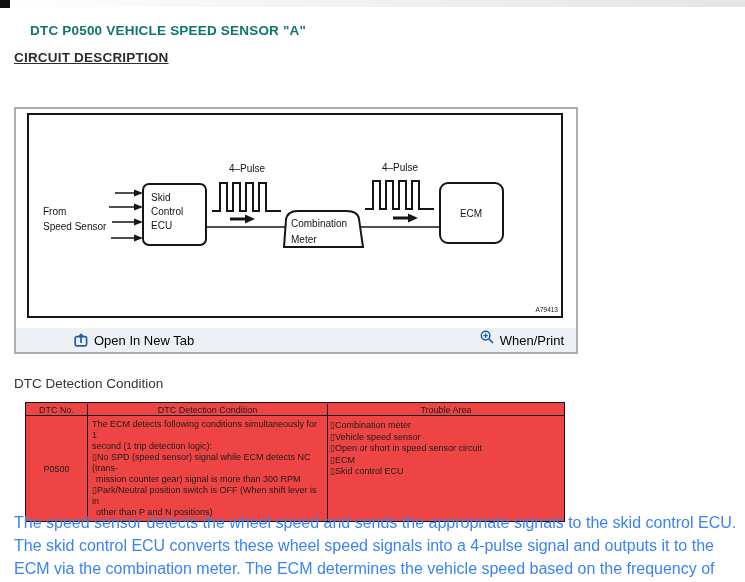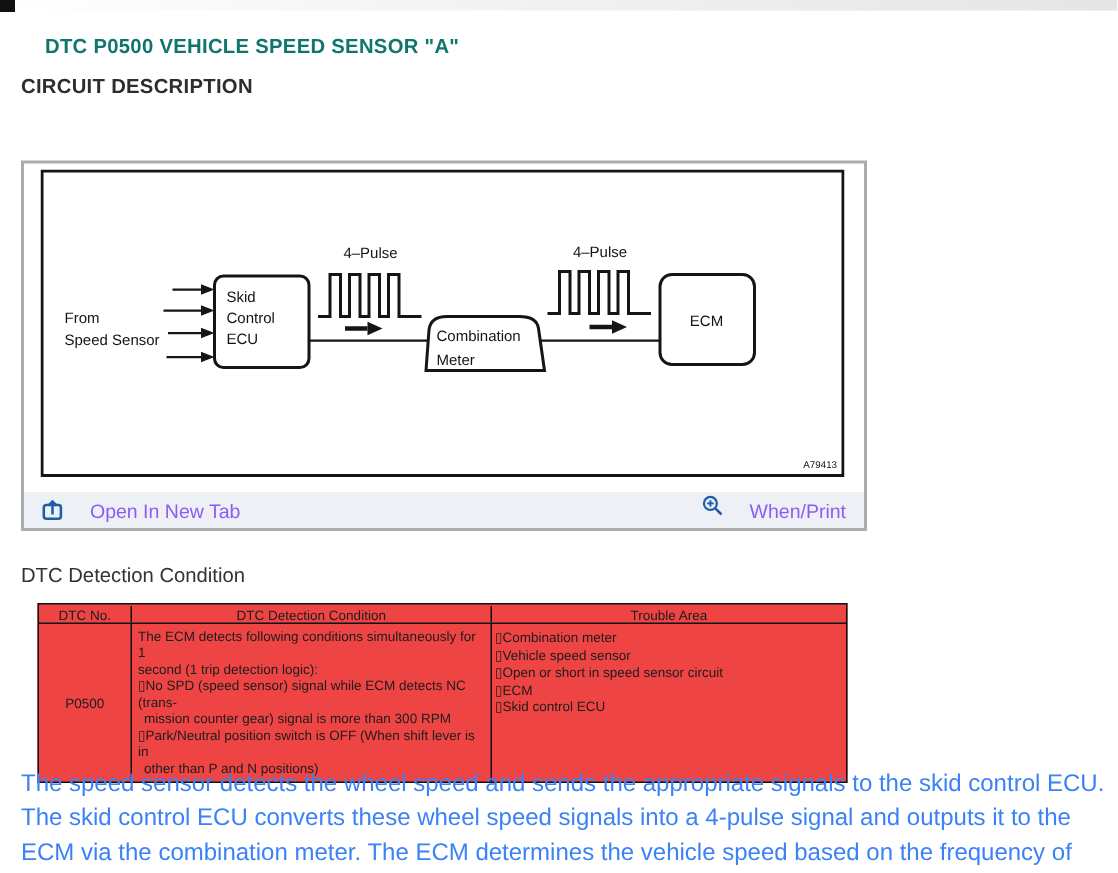--- a/index.html
+++ b/index.html
@@ -13,36 +13,36 @@
   }
   .topbar-corner{
     position:absolute;left:0;top:0;width:10px;height:8px;background:#111;
   }
   .page-title{
     position:absolute;left:14px;top:7px;margin:16px;
     font-size:13.5px;font-weight:bold;color:#0f766e;letter-spacing:.2px;
   }
   .section-heading{
     position:absolute;left:14px;top:50px;margin:0;
-    font-size:13.5px;font-weight:bold;color:#2d2d2d;letter-spacing:.2px;
+    font-size:13.5px;font-weight:bold;color:#2d2d2d;letter-spacing:.2px;text-decoration:underline;
   }
   .figure-card{
     position:absolute;left:14px;top:107px;width:560px;height:243px;
     border:2px solid #a9adb0;background:#fff;
   }
   .diagram-svg{position:absolute;left:11px;top:4px;}
   svg text{font-family:"Liberation Sans", sans-serif;fill:#141414;}
   .figure-toolbar{
     position:absolute;left:0px;bottom:0px;width:100%;height:24px;
     background:#edf1f6;display:flex;justify-content:space-between;
     align-items:center;padding:0 12px;box-sizing:border-box;
   }
   .fig-link{
-    display:flex;align-items:center;gap:18px;text-decoration:none;
-    font-size:13px;color:#8b5cf6;cursor:pointer;
+    display:flex;align-items:center;gap:6px;text-decoration:none;
+    font-size:13px;color:#000000;cursor:pointer;margin-left:46px;
   }
   .fig-link .lift{position:relative;top:-3px;}
   .detection-heading{
     position:absolute;left:14px;top:376px;font-size:13.5px;color:#333;
   }
   .dtc-table{
     position:absolute;left:25px;top:402px;width:538px;
     border:1px solid #111;font-size:9px;color:#1c1c1c;
     display:flex;flex-direction:column;background:#ef4444;
   }

